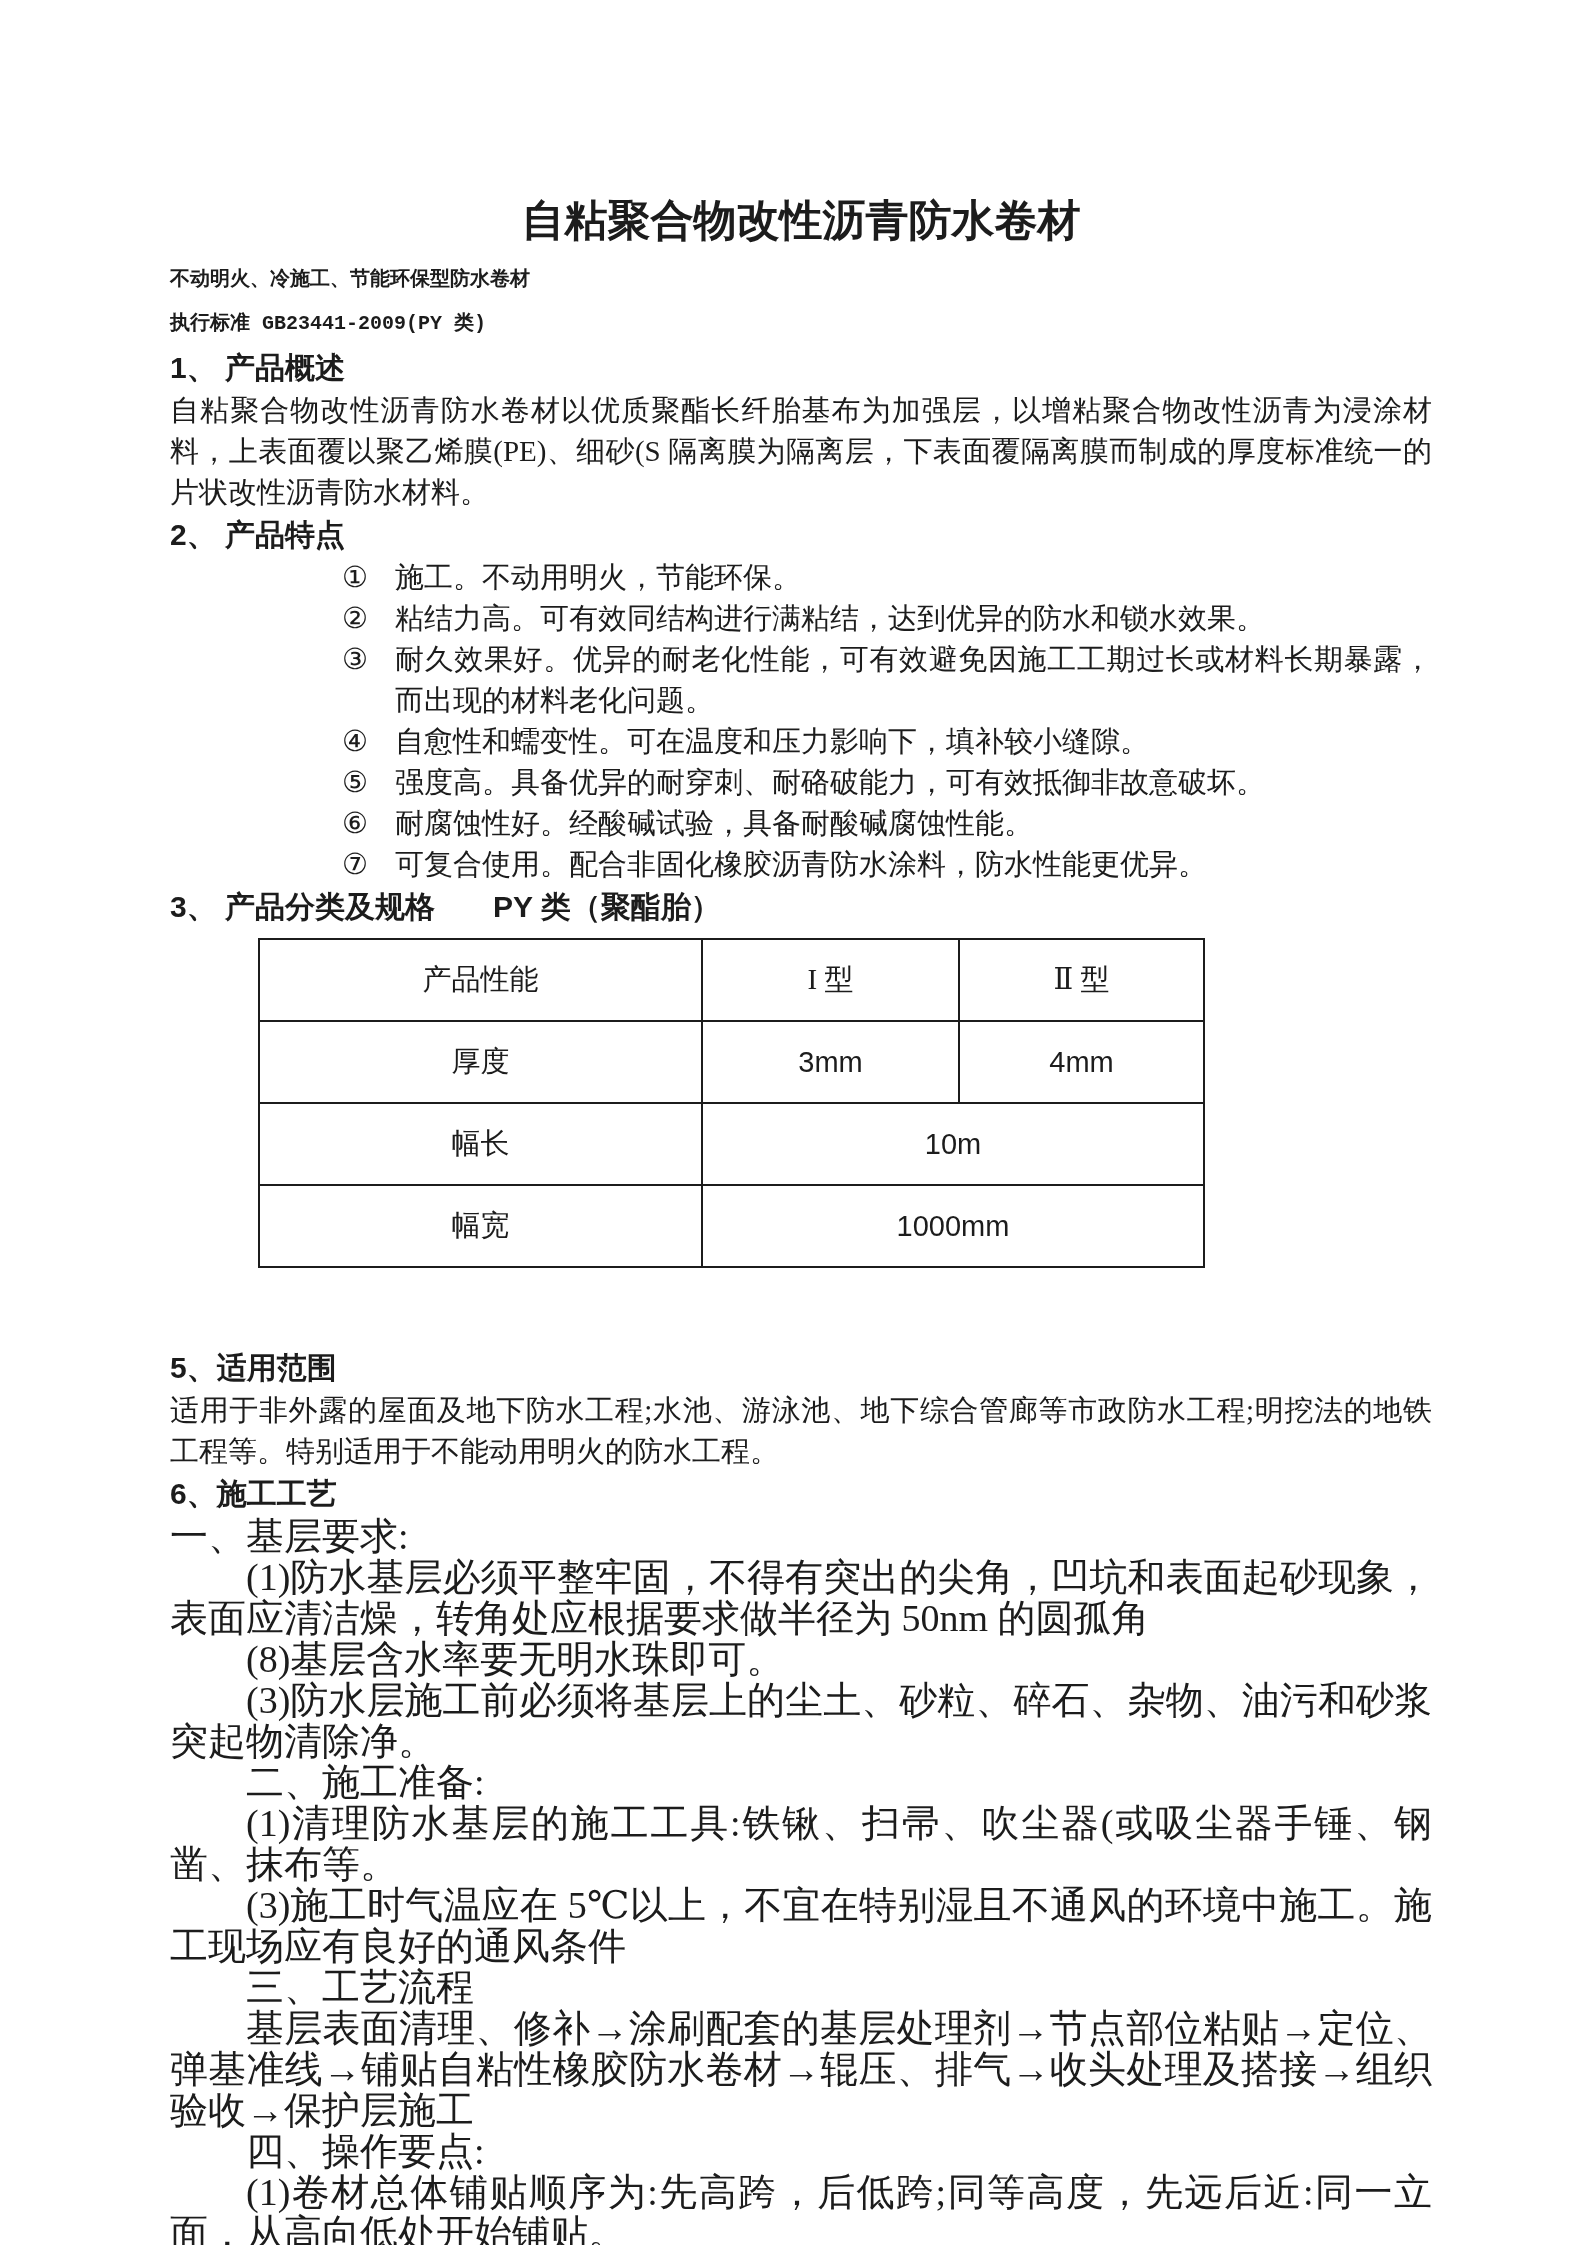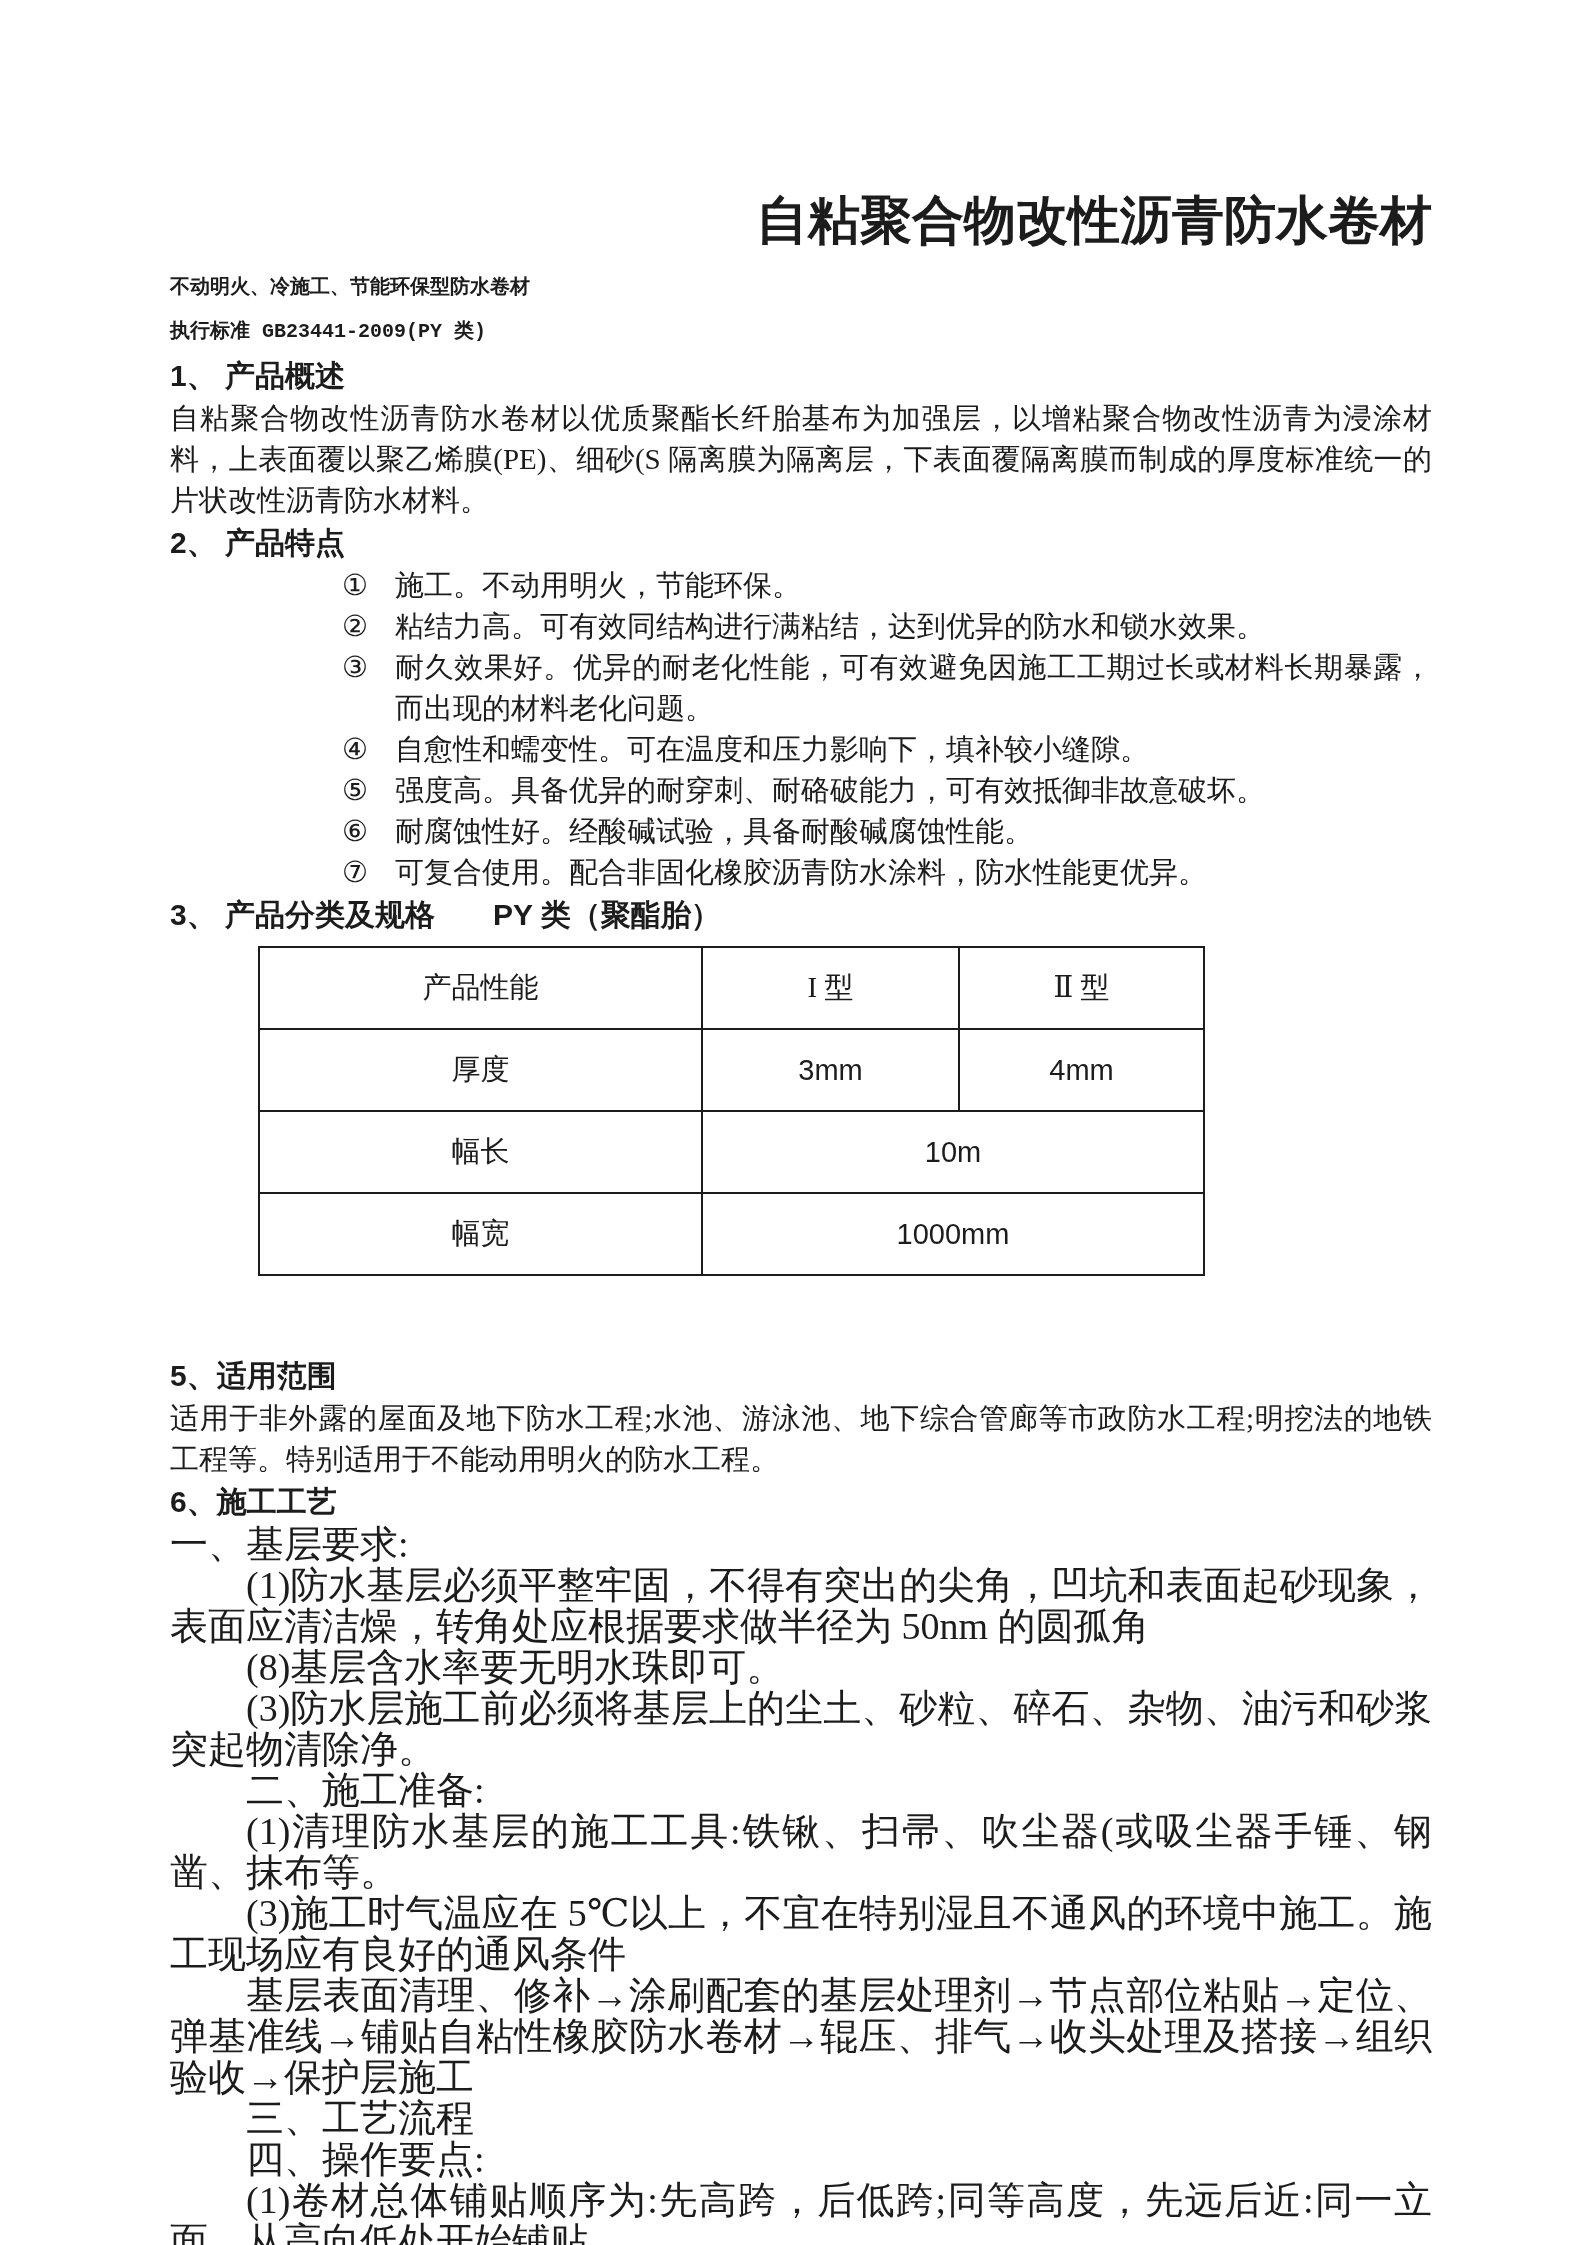--- a/index.html
+++ b/index.html
@@ -11,23 +11,23 @@
     overflow:hidden;
   }
   .doc {
     box-sizing:border-box;
     width:1587px; height:2245px;
     padding:190px 155px 0 170px;
   }
   .doc-title {
     font-family:"Liberation Sans","DejaVu Sans",sans-serif;
     font-weight:bold;
-    font-size:52px; line-height:60px;
-    text-align:right;
-    margin-bottom:16px;
+    font-size:43px; line-height:60px;
+    text-align:center;
+    margin-bottom:8px;
   }
   .doc-subtitle, .doc-standard {
     font-family:Liberation Mono, monospace;
     font-weight:bold;
     font-size:20px; line-height:44px;
     text-align:left;
   }
   .sec-heading {
     font-family:"Liberation Sans","DejaVu Sans",sans-serif;
     font-weight:bold;
@@ -170,19 +170,19 @@
 
   <div class="sec-heading">6、施工工艺</div>
   <div>
     <p class="proc-par">一、基层要求:</p>
     <p class="proc-par ind">(1)防水基层必须平整牢固，不得有突出的尖角，凹坑和表面起砂现象，表面应清洁燥，转角处应根据要求做半径为 50nm 的圆孤角</p>
     <p class="proc-par ind">(8)基层含水率要无明水珠即可。</p>
     <p class="proc-par ind">(3)防水层施工前必须将基层上的尘土、砂粒、碎石、杂物、油污和砂浆突起物清除净。</p>
     <p class="proc-par ind">二、施工准备:</p>
     <p class="proc-par ind">(1)清理防水基层的施工工具:铁锹、扫帚、吹尘器(或吸尘器手锤、钢凿、抹布等。</p>
     <p class="proc-par ind">(3)施工时气温应在 5℃以上，不宜在特别湿且不通风的环境中施工。施工现场应有良好的通风条件</p>
+    <p class="proc-par ind">三、工艺流程</p>
     <p class="proc-par ind">基层表面清理、修补→涂刷配套的基层处理剂→节点部位粘贴→定位、弹基准线→铺贴自粘性橡胶防水卷材→辊压、排气→收头处理及搭接→组织验收→保护层施工</p>
-    <p class="proc-par ind">三、工艺流程</p>
     <p class="proc-par ind">四、操作要点:</p>
     <p class="proc-par ind">(1)卷材总体铺贴顺序为:先高跨，后低跨;同等高度，先远后近:同一立面，从高向低处开始铺贴。</p>
   </div>
 
 </div>
 
 </body></html>

